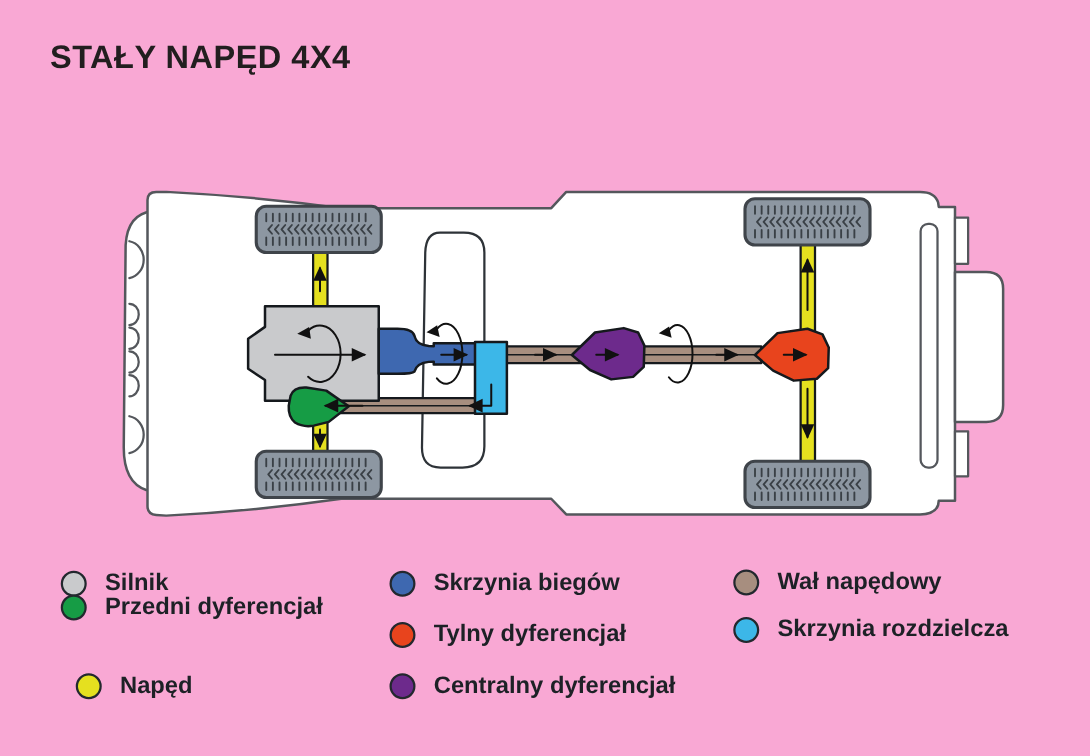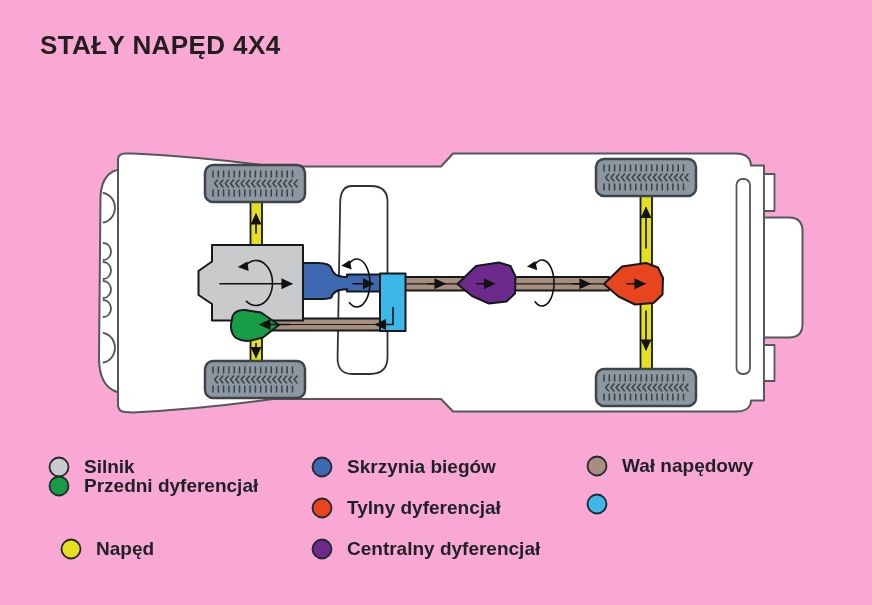--- a/index.html
+++ b/index.html
@@ -349,15 +349,16 @@
   <div class="lg" style="left:586px;top:455px">
     <svg width="22" height="22">
       <circle cx="11" cy="11" r="9.5" stroke="#23282e" stroke-width="1.8" fill="#a78e7f"></circle>
       </svg>
     <span class="lbl">Wał napędowy</span>
   </div>
   <div class="lg" style="left:586px;top:493px">
     <svg width="22" height="22">
       <circle cx="11" cy="11" r="9.5" stroke="#23282e" stroke-width="1.8" fill="#3cb7e8"></circle>
       </svg>
+    <span class="lbl">Skrzynia rozdzielcza</span>
   </div>
 
 </div>
 
 </body></html>

